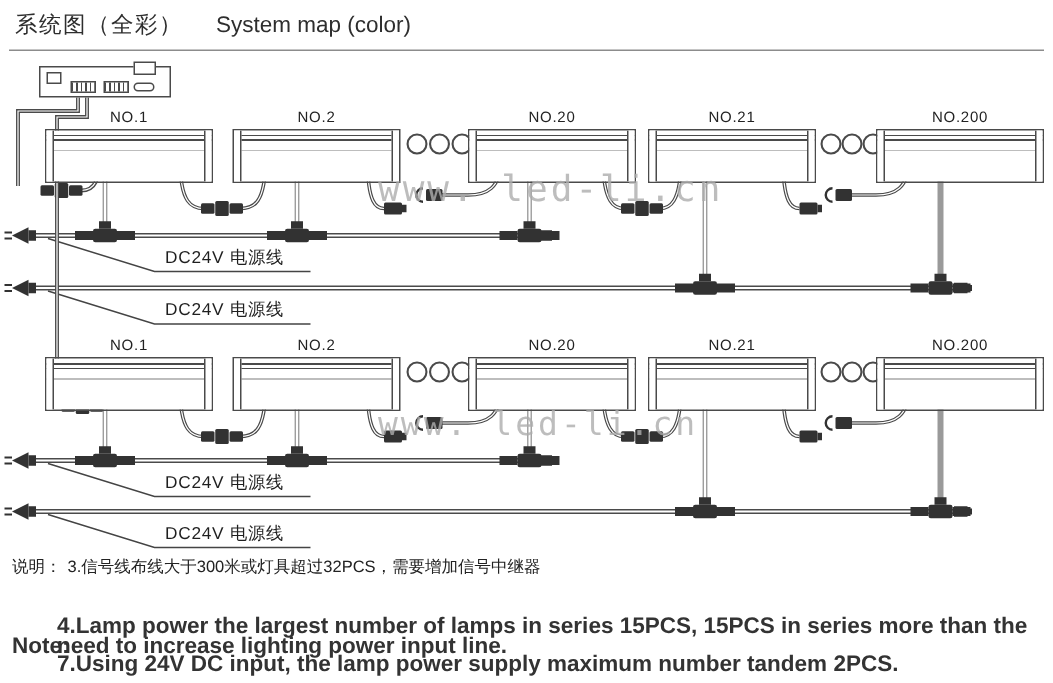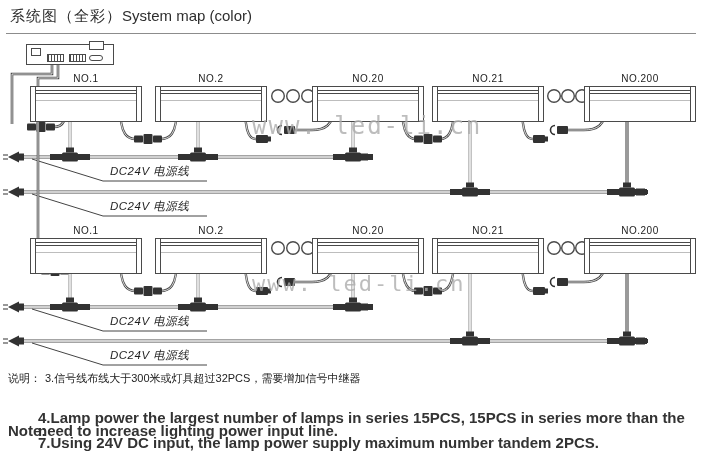--- a/index.html
+++ b/index.html
@@ -1,40 +1,40 @@
 <!DOCTYPE html>
 <html><head>
 <meta charset="utf-8">
 <style>
   html,body{margin:0;padding:0;background:#fff;}
   .stage{position:relative;width:702px;height:455px;background:#fff;overflow:hidden;
          font-family:"Liberation Sans",sans-serif;color:#2e2e2e;}
   
   .titlebar{position:absolute;left:10px;top:7px;font-size:15px;white-space:nowrap;}
   .titlebar .zh{letter-spacing:1px;}
-  .titlebar .en{}
+  .titlebar .en{margin-left:22px;}
   .rule{position:absolute;left:6px;right:6px;top:33px;border-top:1px solid #8c8c8c;}
   
   .ctrl{position:absolute;left:26px;top:44px;width:86px;height:19px;border:1px solid #4a4a4a;background:#fff;}
   .ctrl .sq{position:absolute;left:4px;top:3px;width:8px;height:6px;border:1px solid #4a4a4a;}
   .ctrl .dip{position:absolute;top:9px;width:15px;height:6px;border:1px solid #4a4a4a;
              background:repeating-linear-gradient(90deg,#4a4a4a 0 1px,#fff 1px 3px);}
   .ctrl .d1{left:20px;} .ctrl .d2{left:42px;}
   .ctrl .disp{position:absolute;right:9px;top:-4px;width:13px;height:7px;border:1px solid #4a4a4a;background:#fff;}
   .ctrl .slot{position:absolute;right:10px;top:10px;width:12px;height:4px;border:1px solid #4a4a4a;border-radius:3px;}
   
   .bar{position:absolute;width:112px;height:36px;border:1px solid #4a4a4a;box-sizing:border-box;background:
        linear-gradient(to bottom,#fff 0,#fff 3px,#4a4a4a 3px,#4a4a4a 4px,#fff 4px,#fff 6px,
        #4a4a4a 6px,#4a4a4a 7px,#fff 7px,#fff 13px,#bdbdbd 13px,#bdbdbd 14px,#fff 14px,#fff 20px);}
   .bar::before,.bar::after{content:"";position:absolute;top:0;bottom:0;width:4px;background:#fff;}
   .bar::before{left:0;border-right:1px solid #4a4a4a;}
   .bar::after{right:0;border-left:1px solid #4a4a4a;}
   .bar-label{position:absolute;left:0;right:0;top:-14px;text-align:center;font-size:10px;color:#222;letter-spacing:.5px;}
   
-  .pl-label{position:absolute;font-size:11.5px;color:#1f1f1f;letter-spacing:.5px;white-space:nowrap;font-style:italic;}
+  .pl-label{position:absolute;font-size:11.5px;color:#1f1f1f;letter-spacing:.5px;white-space:nowrap;}
   
   .wm{position:absolute;font-family:"DejaVu Sans Mono",monospace;color:rgba(172,172,172,.8);
       font-size:24px;letter-spacing:2px;white-space:nowrap;pointer-events:none;}
   .wm2{font-size:22px;}
   svg{position:absolute;left:0;top:0;}
   
   .notes{position:absolute;left:8px;display:flex;align-items:center;}
   .notes .prefix{flex:0 0 auto;}
   .notes-zh{top:372px;font-size:11px;line-height:13.5px;color:#222;}
   .notes-zh .prefix{width:37px;}

